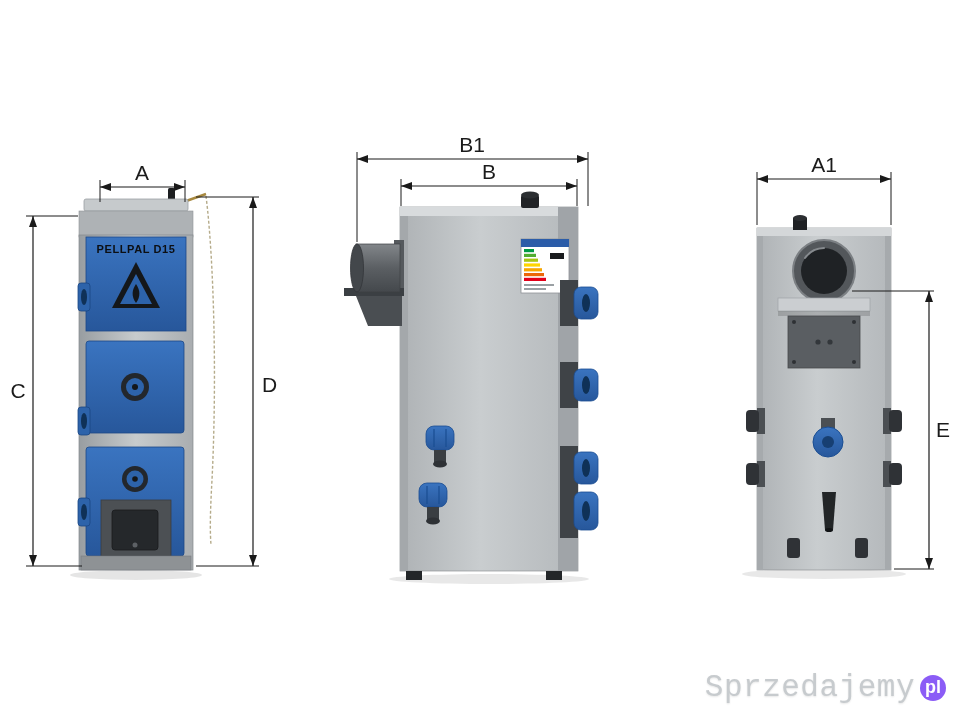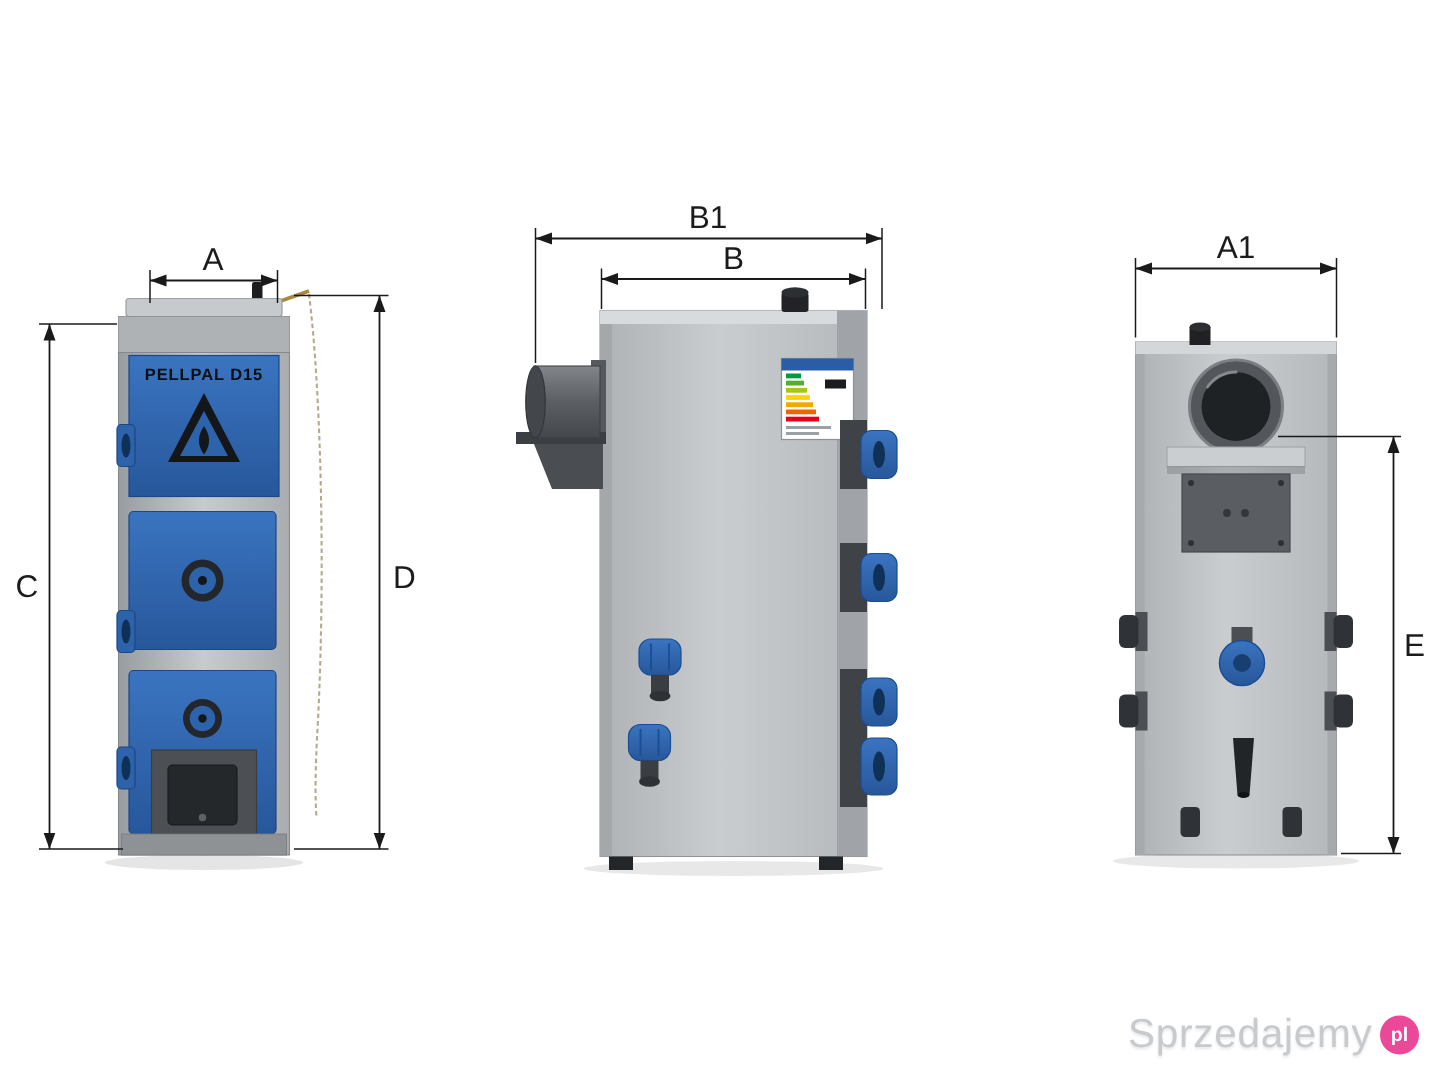--- a/index.html
+++ b/index.html
@@ -10,27 +10,28 @@
   svg.scene{position:absolute;left:0;top:0;}
   .dim-label{font-family:"Liberation Sans",sans-serif;font-size:21px;font-weight:500;fill:#1b1b1b;}
   .brand-label{font-family:"Liberation Sans",sans-serif;font-size:11px;font-weight:700;fill:#0c0f13;letter-spacing:0.6px;}
   .dim-line{stroke:#1a1a1a;stroke-width:1.2;}
   .ext-line{stroke:#1a1a1a;stroke-width:1;}
   .watermark{
     position:absolute;right:14px;bottom:14px;display:flex;align-items:center;gap:3px;
     user-select:none;
   }
   .wm-brand{
-    font-size:27px;color:#c7cbce;font-weight:400;letter-spacing:0.5px;
+    font-size:31px;color:#c7cbce;font-weight:400;letter-spacing:0.5px;
     text-shadow:0 1px 2px rgba(0,0,0,0.10);
+    font-family:Liberation Mono, monospace;
   }
   .wm-badge{
-    width:26px;height:26px;border-radius:50%;background:#ec4899;color:#ffffff;
+    width:26px;height:26px;border-radius:50%;background:#8b5cf6;color:#ffffff;
     display:flex;align-items:center;justify-content:center;
-    font-size:13px;font-weight:700;margin-left:2px;
+    font-size:18px;font-weight:700;margin-left:2px;
   }
 </style>
 </head>
 <body>
 
 <div class="stage">
 
 <svg class="scene" width="960" height="719" viewBox="0 0 960 719">
   <defs>
     <linearGradient id="gBody" x1="0" y1="0" x2="1" y2="0">

